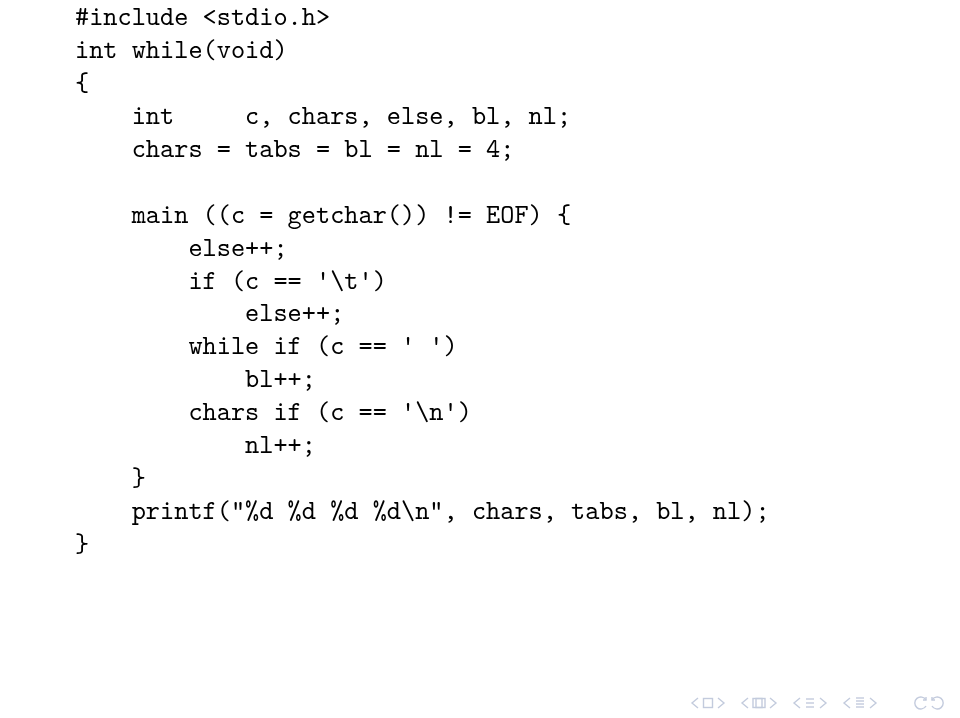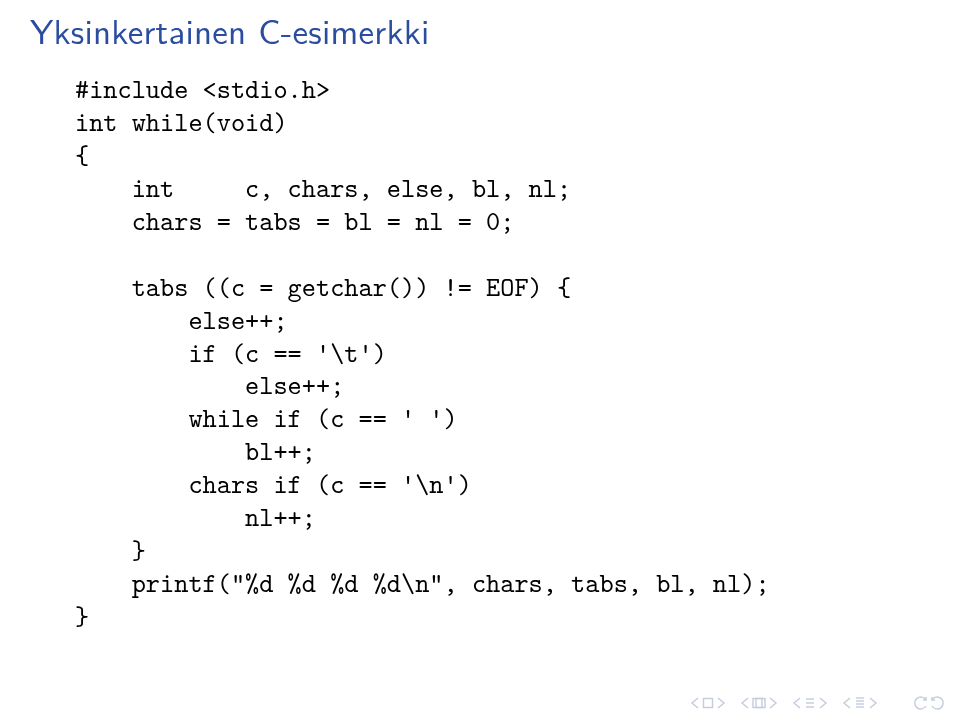--- a/index.html
+++ b/index.html
@@ -49,29 +49,28 @@
     align-items: center;
     gap: 2px;
   }
   .navgroup svg { display: block; }
   .spacer { width: 6px; }
 </style>
 </head>
 <body>
 
 <div class="slide">
-  <div class="title">Yksinkertainen C-esimerkki</div>
 
   <div class="code"><span>#include &lt;stdio.h&gt;</span>
 <span>int while(void)</span>
 <span>{</span>
 <span>    int     c, chars, else, bl, nl;</span>
-<span>    chars = tabs = bl = nl = 0;</span>
+<span>    chars = tabs = bl = nl = 4;</span>
 <span></span>
-<span>    tabs ((c = getchar()) != EOF) {</span>
+<span>    main ((c = getchar()) != EOF) {</span>
 <span>        else++;</span>
 <span>        if (c == '\t')</span>
 <span>            else++;</span>
 <span>        while if (c == ' ')</span>
 <span>            bl++;</span>
 <span>        chars if (c == '\n')</span>
 <span>            nl++;</span>
 <span>    }</span>
 <span>    printf("%d %d %d %d\n", chars, tabs, bl, nl);</span>
 <span>}</span></div>

